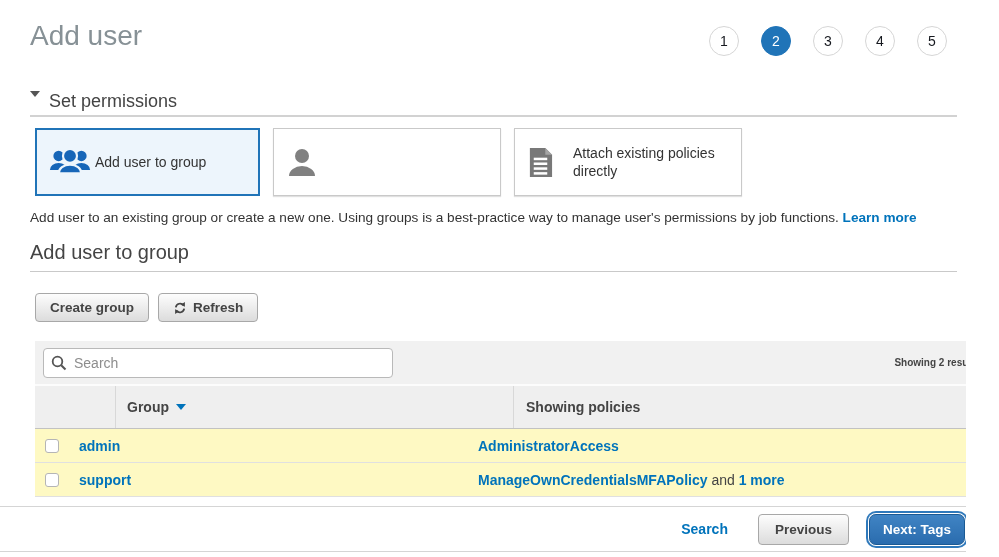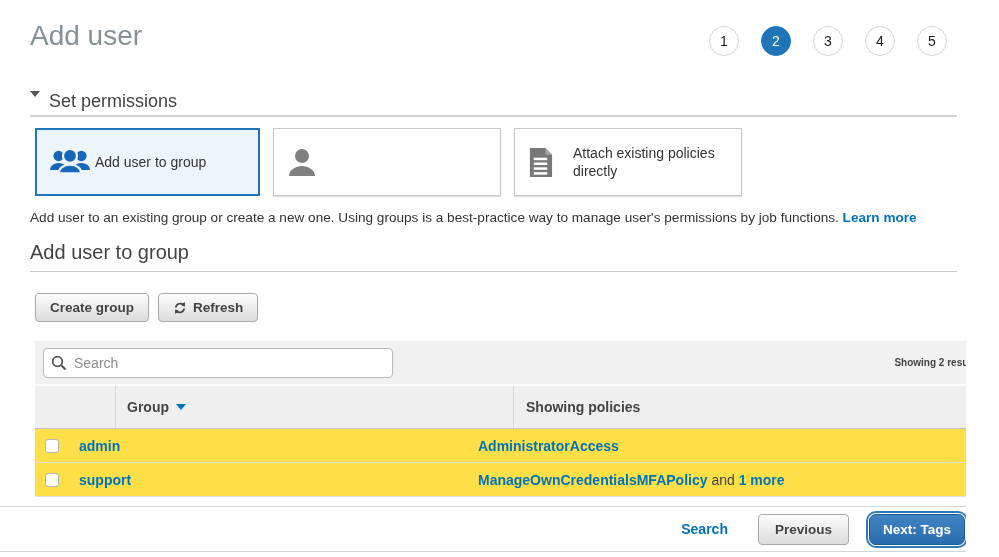--- a/index.html
+++ b/index.html
@@ -53,21 +53,21 @@
 
   .thead { display:flex; background:#efefef; height:43px; align-items:center; border-bottom:1px solid #c2c2c2;
            font-size:14px; font-weight:bold; color:#444;padding-left:48px; }
   .col-check { width:33px; flex:0 0 33px; align-self:stretch; display:flex; align-items:center; justify-content:center;
                border-right:1px solid #d8d8d8; }
   .col-group { width:398px; flex:0 0 398px; align-self:stretch; display:flex; align-items:center; padding-left:11px;
                border-right:1px solid #d8d8d8; }
   .col-policy { flex:1; display:flex; align-items:center; padding-left:12px; }
   .thead .col-group { cursor:pointer; gap:7px; }
   .sort-arrow { width:0; height:0; border-left:5px solid transparent; border-right:5px solid transparent; border-top:6px solid #0073bb; }
-  .trow { display:flex; background:#fde047; height:34px; align-items:center; border-bottom:1px solid #e0e0e0; font-size:14px;text-align:center; }
+  .trow { display:flex; background:#fef9c3; height:34px; align-items:center; border-bottom:1px solid #e0e0e0; font-size:14px;text-align:center; }
   .trow .col-check, .trow .col-group { border-right:none; }
   .checkbox { width:14px; height:14px; border:1px solid #b5b5b5; border-radius:3px; background:#fff; cursor:pointer; }
   .and-text { color:#444; white-space:pre; }
 
   
   .footer { position:absolute; top:506px; left:0; width:999px; height:46px; background:#fff;
             border-top:1px solid #d5d5d5; border-bottom:1px solid #d5d5d5;
             display:flex; align-items:center; justify-content:flex-end; padding-right:34px; }
   .cancel-link { font-size:14px; font-weight:bold; color:#0073bb; text-decoration:none; margin-right:30px; cursor:pointer; }
   .btn-prev { font-family:inherit; font-size:13.5px; font-weight:bold; color:#444; padding:7px 16px;

